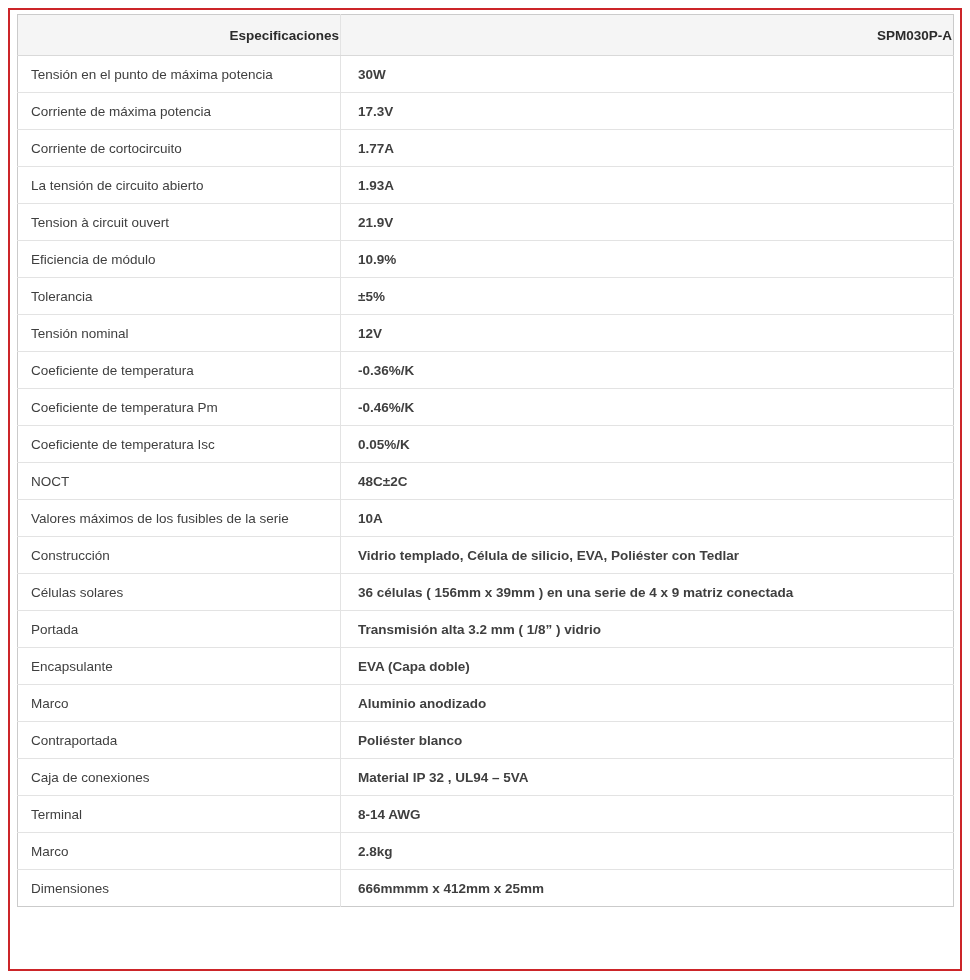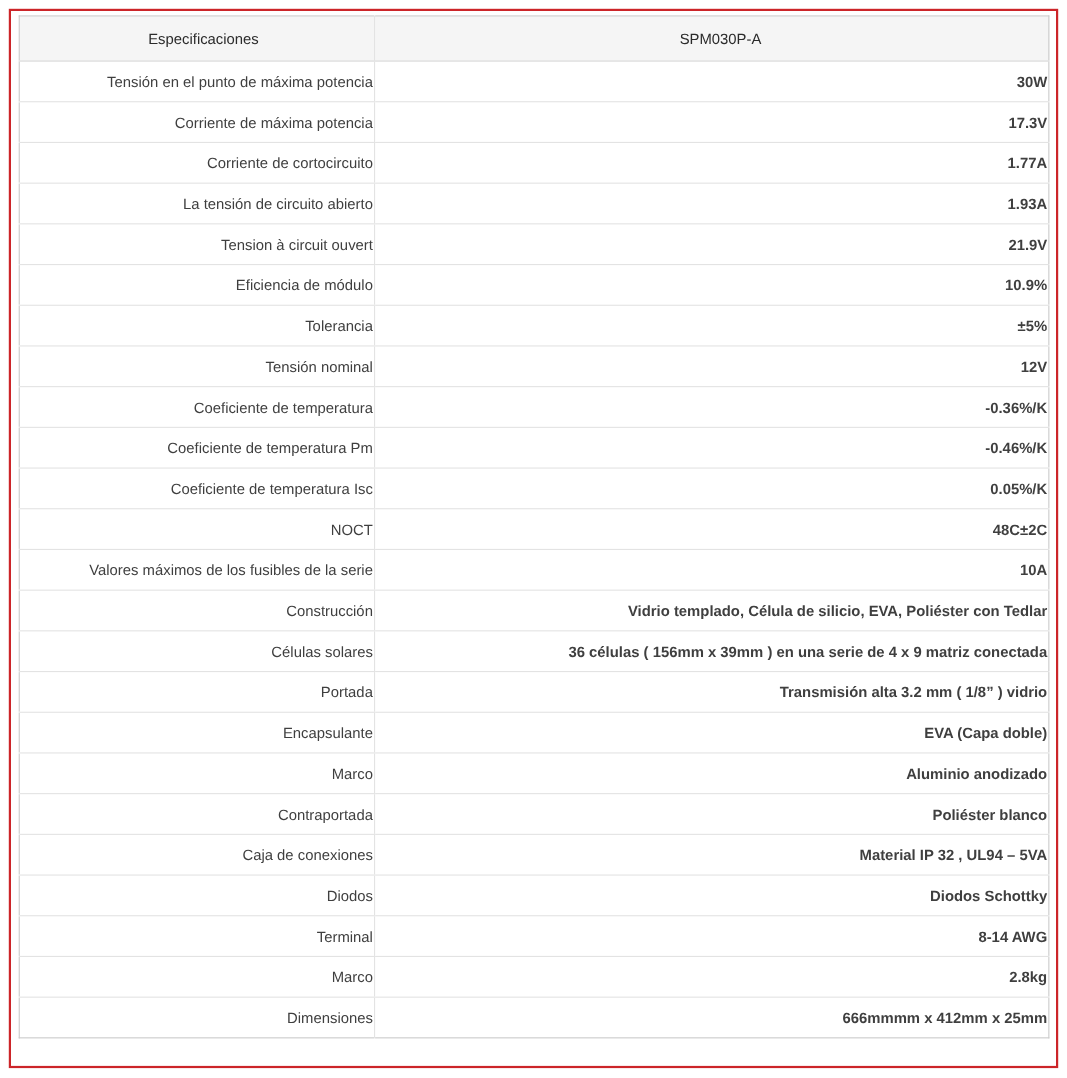--- a/index.html
+++ b/index.html
@@ -26,33 +26,32 @@
     margin: 4px 6px 0 7px;
     width: 937px;
     border: 1px solid #cbcbcb;
     font-size: 13.5px;
     color: #3f3f3f;
   }
   table.spec-table col.c1 { width: 323px; }
   table.spec-table th {
     height: 38px;
     background: #f5f5f5;
-    font-weight: normal;
+    font-weight: bold;
     color: #2b2b2b;
-    text-align: center;
+    text-align: right;
     vertical-align: middle;
     border-bottom: 1px solid #d9d9d9;
   }
   table.spec-table td {
     height: 34px;
     vertical-align: middle;
     border-bottom: 1px solid #e3e3e3;
     overflow: hidden;
     white-space: nowrap;
-    text-align: right;
   }
   table.spec-table tr:last-child td { border-bottom: none; }
   .cell-label { padding-left: 13px; }
   .cell-value { padding-left: 17px; border-left: 1px solid #e3e3e3; font-weight: bold; }
 </style>
 </head>
 <body>
 
 <div class="red-frame">
   <table class="spec-table">
@@ -141,24 +140,20 @@
         </tr>
       <tr>
           <td class="cell-label">Contraportada</td>
           <td class="cell-value">Poliéster blanco</td>
         </tr>
       <tr>
           <td class="cell-label">Caja de conexiones</td>
           <td class="cell-value">Material IP 32 , UL94 – 5VA</td>
         </tr>
       <tr>
-          <td class="cell-label">Diodos</td>
-          <td class="cell-value">Diodos Schottky</td>
-        </tr>
-      <tr>
           <td class="cell-label">Terminal</td>
           <td class="cell-value">8-14 AWG</td>
         </tr>
       <tr>
           <td class="cell-label">Marco</td>
           <td class="cell-value">2.8kg</td>
         </tr>
       <tr>
           <td class="cell-label">Dimensiones</td>
           <td class="cell-value">666mmmm x 412mm x 25mm</td>

